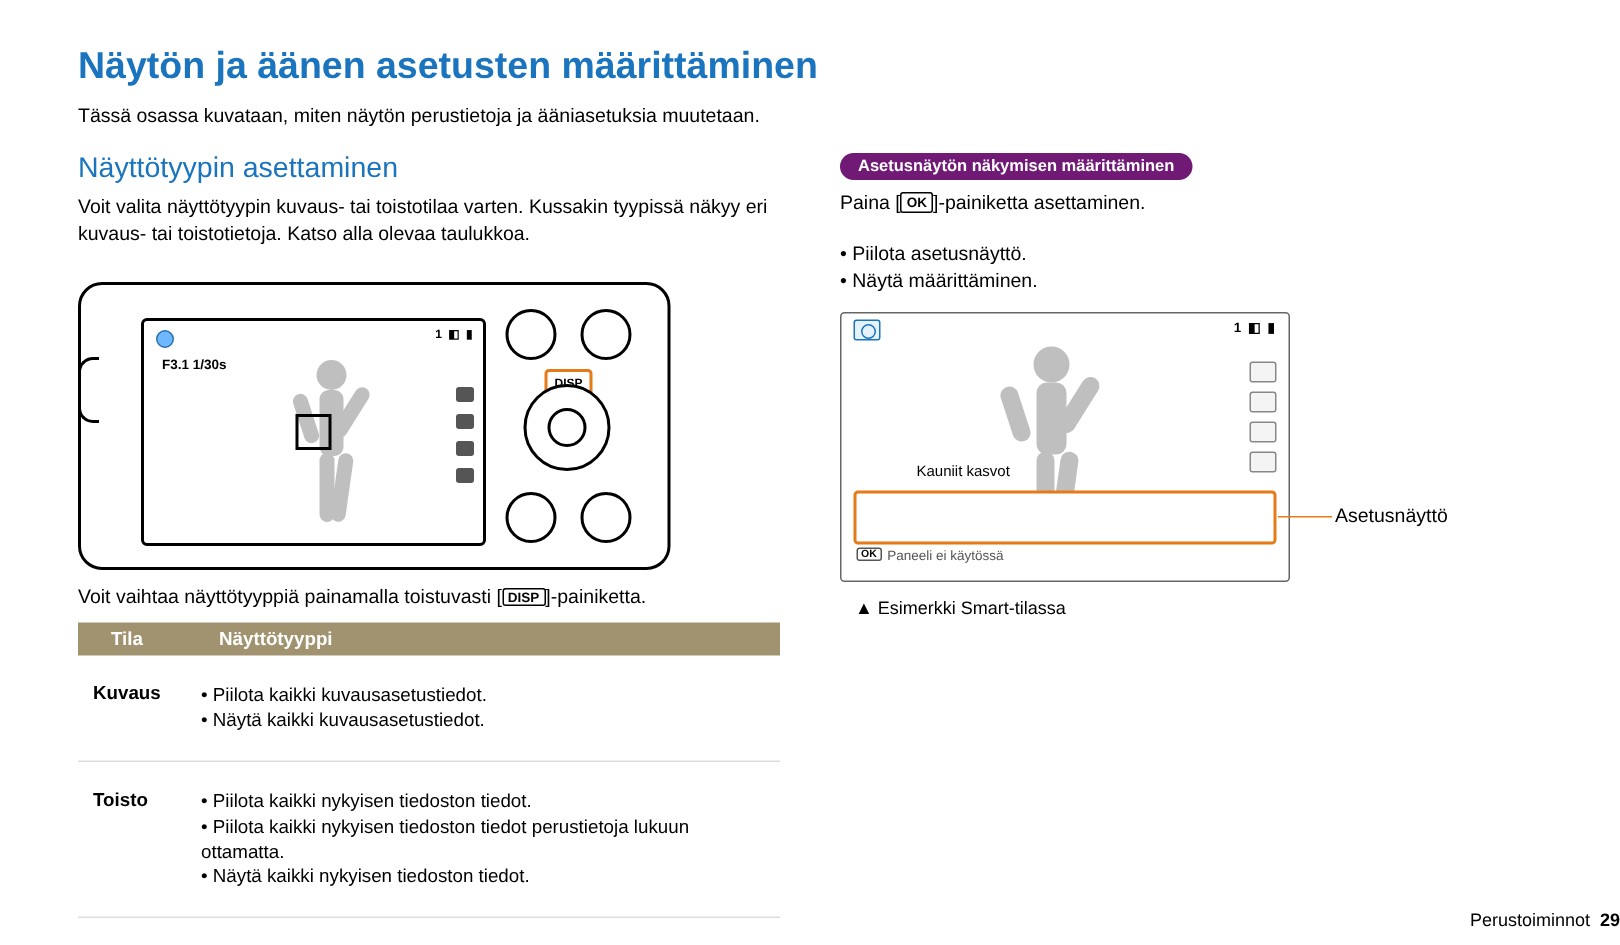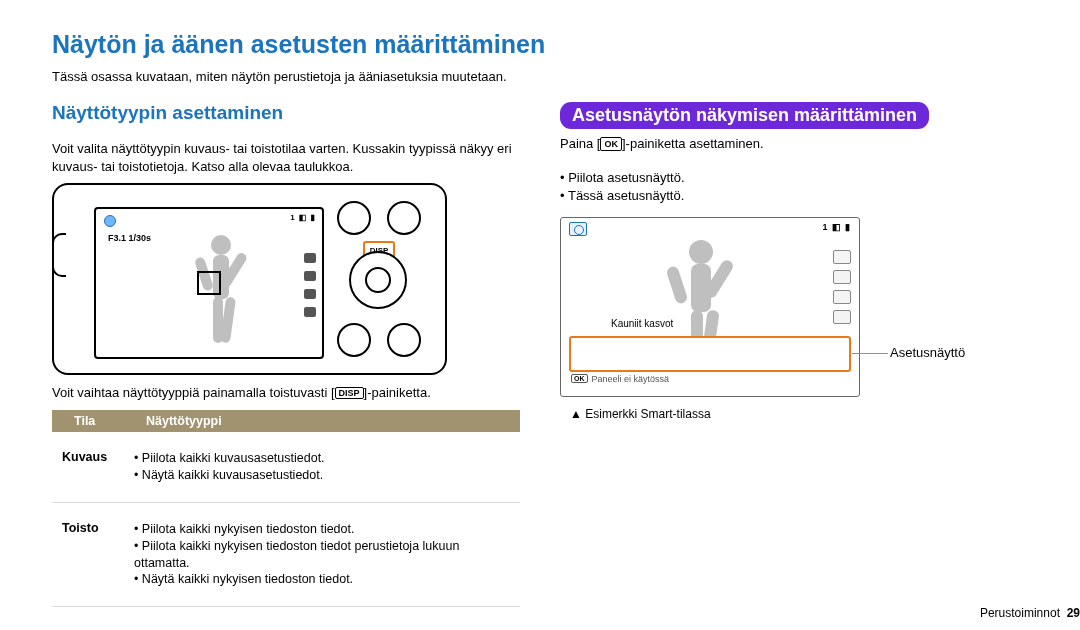--- a/index.html
+++ b/index.html
@@ -29,27 +29,27 @@
   }
   .col {
     flex: 1;
     min-width: 0;
   }
 
   
   .section-title {
     color: #1b74be;
     font-size: 19px;
-    font-weight: bold;
-    margin-bottom: 16px;
+    font-weight: normal;
+    margin-bottom: 5px;
   }
   .section-body {
     font-size: 13px;
     line-height: 1.35;
-    margin-bottom: 8px;
+    margin-bottom: 24px;
   }
 
   .camera-outline {
     width: 395px;
     height: 192px;
     border: 2px solid #000;
     border-radius: 16px;
     position: relative;
     margin: 5px 0 10px 0;
     background: #fff;
@@ -201,25 +201,25 @@
     border-bottom: 1px solid #ddd;
   }
   table.modes td:first-child { font-weight: bold; width: 72px; }
   .bul { list-style: none; padding: 0; }
   .bul li::before { content: "• "; }
   .bul li { line-height: 1.35; }
 
   
   .pill {
     display: inline-block;
-    background: #6d28d9;
+    background: #701a75;
     color: #fff;
     border-radius: 11px;
     padding: 3px 12px;
-    font-size: 18px;
+    font-size: 11px;
     font-weight: bold;
     margin-bottom: 6px;
   }
   .right-body { font-size: 13px; margin-bottom: 10px; line-height: 1.35; }
   .ok-inline {
     display: inline-block;
     border: 1px solid #000;
     border-radius: 2px;
     font-size: 9px;
     font-weight: bold;
@@ -443,21 +443,21 @@
   </div>
 
   <div class="col">
     <div class="pill">Asetusnäytön näkymisen määrittäminen</div>
 
     <div class="right-body">
       <span>Paina [</span><span class="ok-inline">OK</span><span>]-painiketta asettaminen.</span>
     </div>
     <ul class="right-list">
       <li>Piilota asetusnäyttö.</li>
-      <li>Tässä asetusnäyttö.</li>
+      <li>Näytä määrittäminen.</li>
     </ul>
 
     <div class="screen-figure">
       <div class="smart-screen">
         <div class="ss-camicon"></div>
         <div class="ss-topbar">1 ◧ ▮</div>
         <div class="ss-right-icons">
           <div></div>
           <div></div>
           <div></div>

